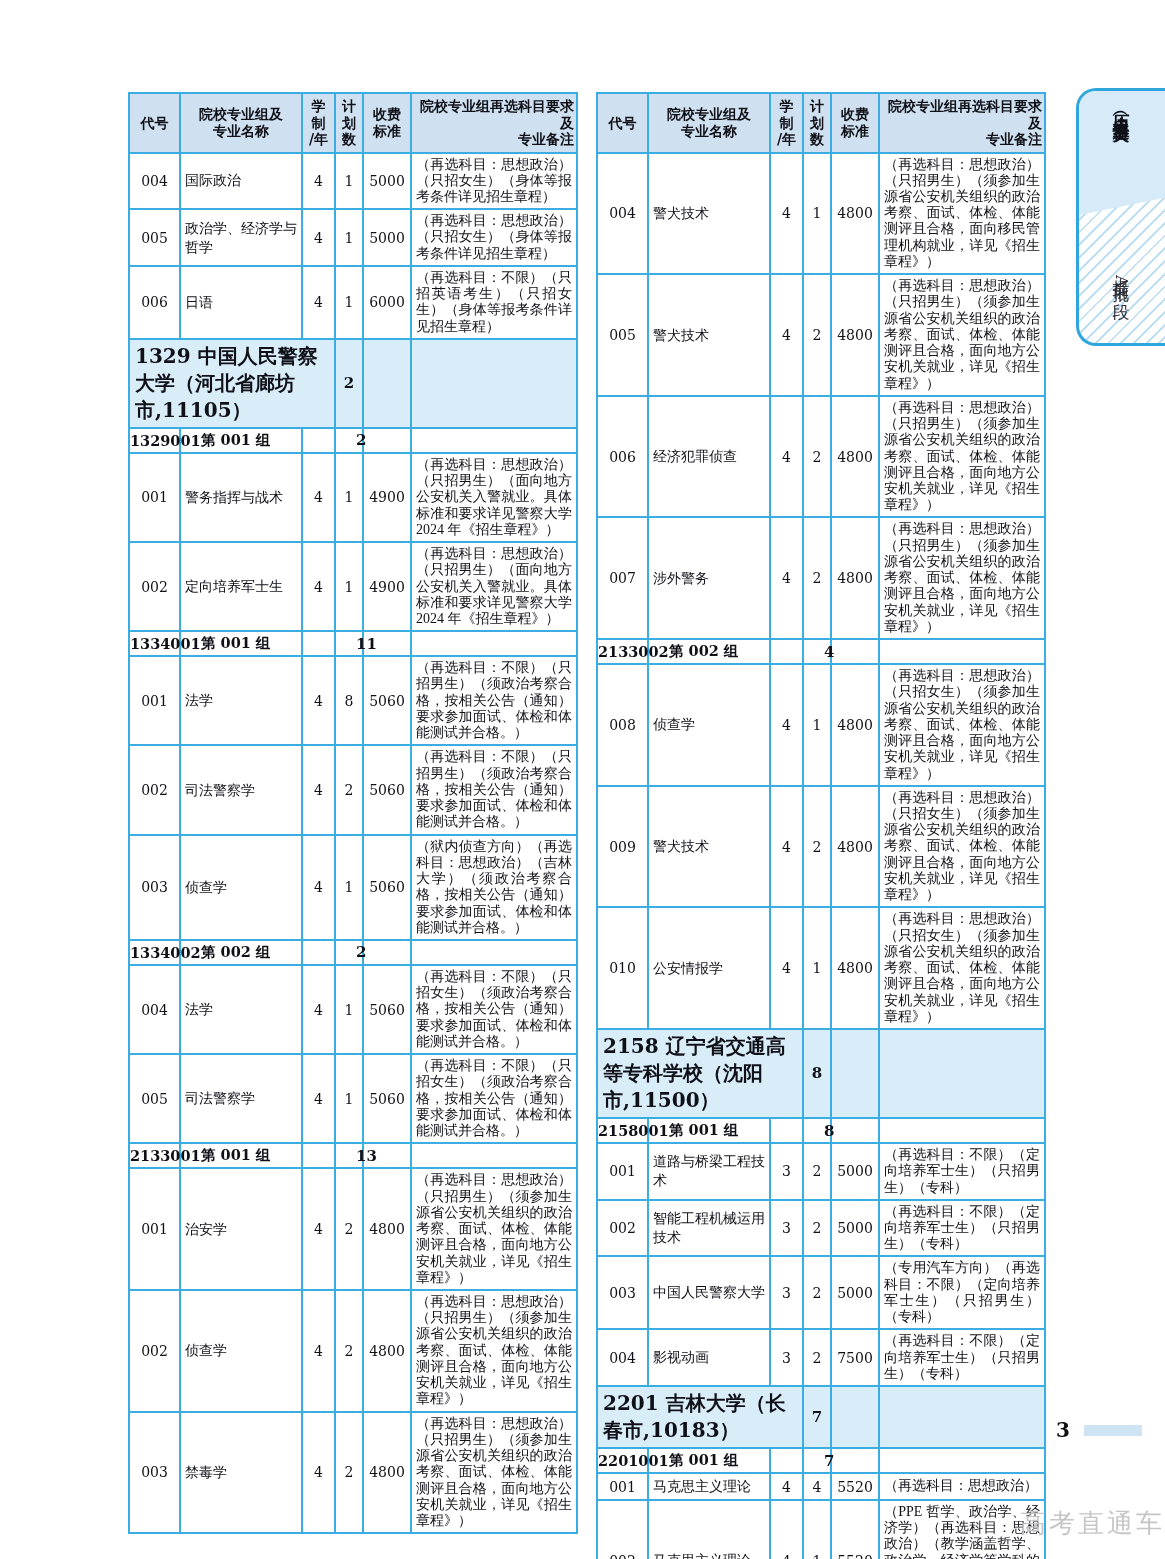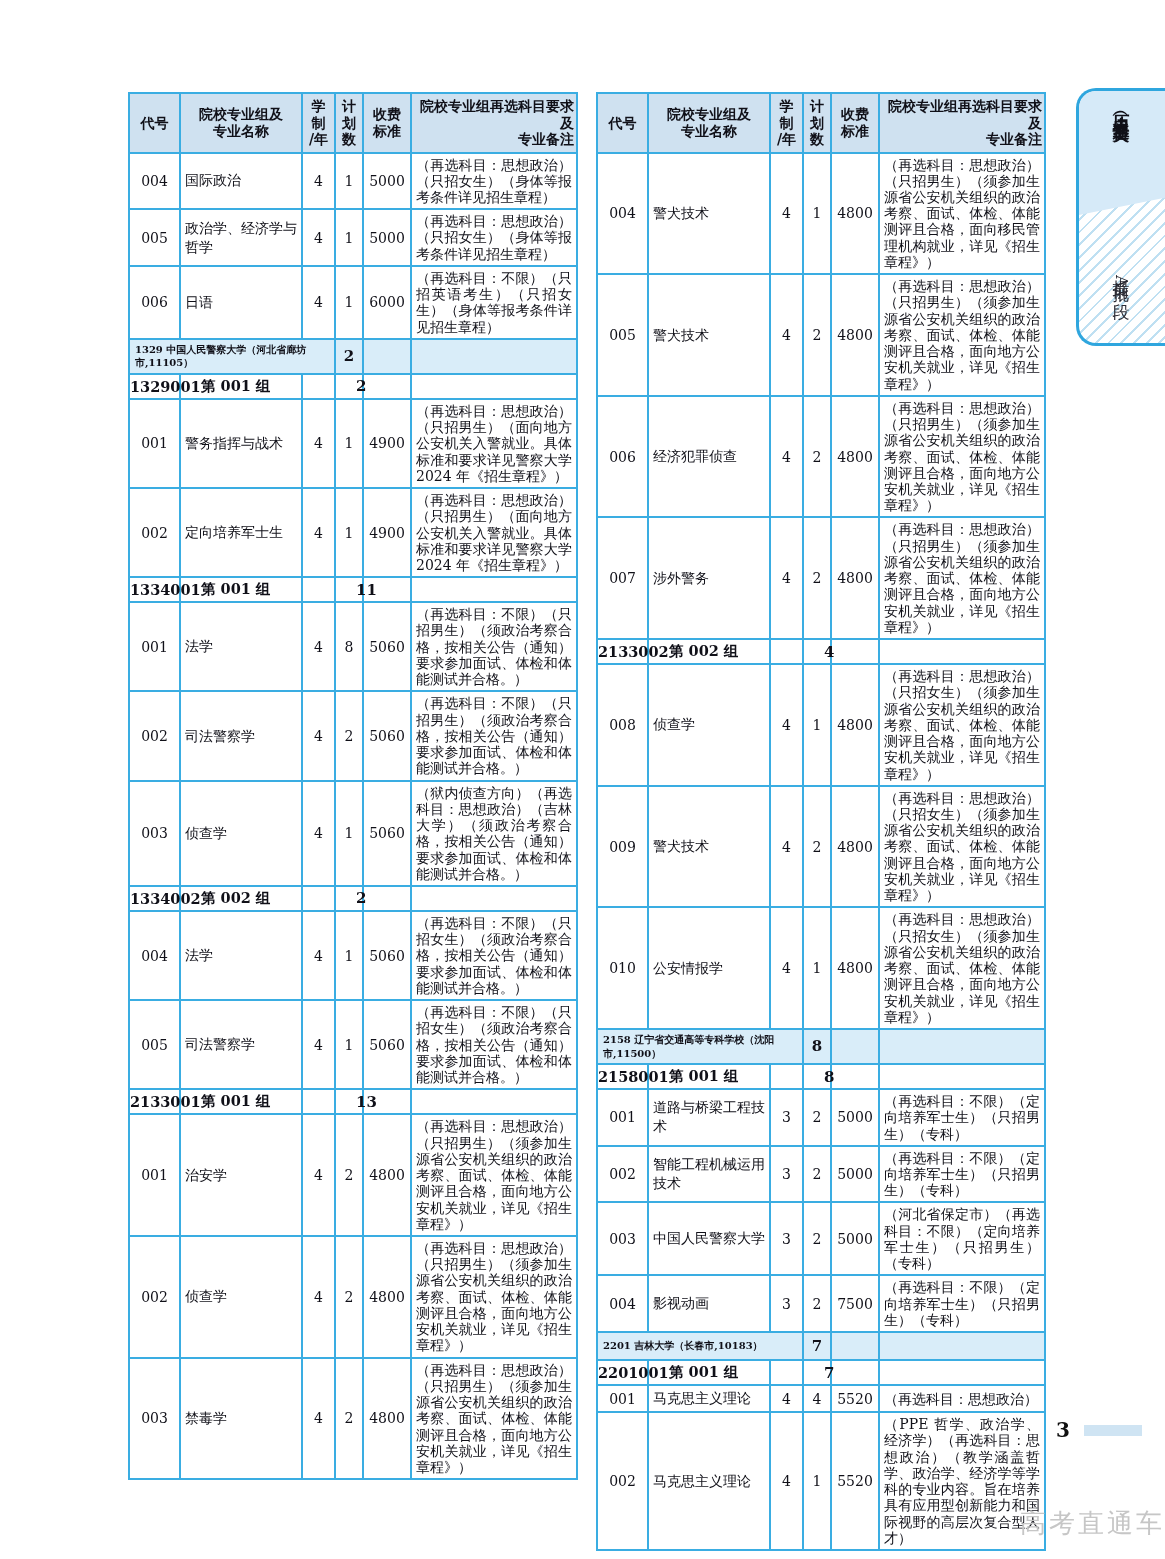--- a/index.html
+++ b/index.html
@@ -25,23 +25,23 @@
   table.plan{border-collapse:collapse;table-layout:fixed;width:450px;}
   table.plan th,table.plan td{border:2px solid var(--border);box-sizing:border-box;}
   table.plan th{
     background:var(--header-bg);font-weight:bold;font-size:14px;line-height:1.18;
     padding:4px 2px;text-align:center;white-space:pre-line;vertical-align:middle;
   }
   table.plan th.h-note{text-align:right;padding-left:6px;}
   table.plan td{font-size:14px;vertical-align:middle;padding:3px 4px;}
   td.c{text-align:center;}
   td.name{font-size:14.5px;line-height:1.35;padding-left:6px;text-align:justify;}
-  td.note{font-size:13.5px;line-height:1.16;padding:3px 5px;text-align:justify;}
+  td.note{font-size:13.5px;line-height:1.16;padding:3px 5px;text-align:justify;font-family:Liberation Serif, serif;}
   tr.institution td{
-    background:var(--inst-bg);font-weight:bold;font-size:10px;line-height:1.35;
+    background:var(--inst-bg);font-weight:bold;font-size:20px;line-height:1.35;
     padding:3px 5px;
   }
   tr.institution td.plan-n,tr.group td.plan-n{font-weight:bold;text-align:center;font-size:15px;}
   tr.group td{background:#ffffff;font-weight:bold;font-size:14.5px;padding:2px 20px;}
   tr.group td.g-code{text-align:center;padding:2px 0;}
   
   .side-tab{
     position:absolute;left:1076px;top:88px;width:89px;height:258px;
     border:3px solid #2fa6de;border-right:none;border-radius:20px 0 0 20px;
     box-sizing:border-box;overflow:hidden;
@@ -371,21 +371,21 @@
             <td class="c">2</td>
             <td class="c">5000</td>
             <td class="note">（再选科目：不限）（定向培养军士生）（只招男生）（专科）</td>
           </tr>
           <tr class="program">
             <td class="c">003</td>
             <td class="name">中国人民警察大学</td>
             <td class="c">3</td>
             <td class="c">2</td>
             <td class="c">5000</td>
-            <td class="note">（河北省保定市）（再选科目：不限）（定向培养军士生）（只招男生）（专科）</td>
+            <td class="note">（专用汽车方向）（再选科目：不限）（定向培养军士生）（只招男生）（专科）</td>
           </tr>
           <tr class="program">
             <td class="c">004</td>
             <td class="name">影视动画</td>
             <td class="c">3</td>
             <td class="c">2</td>
             <td class="c">7500</td>
             <td class="note">（再选科目：不限）（定向培养军士生）（只招男生）（专科）</td>
           </tr>
           <tr class="institution">

